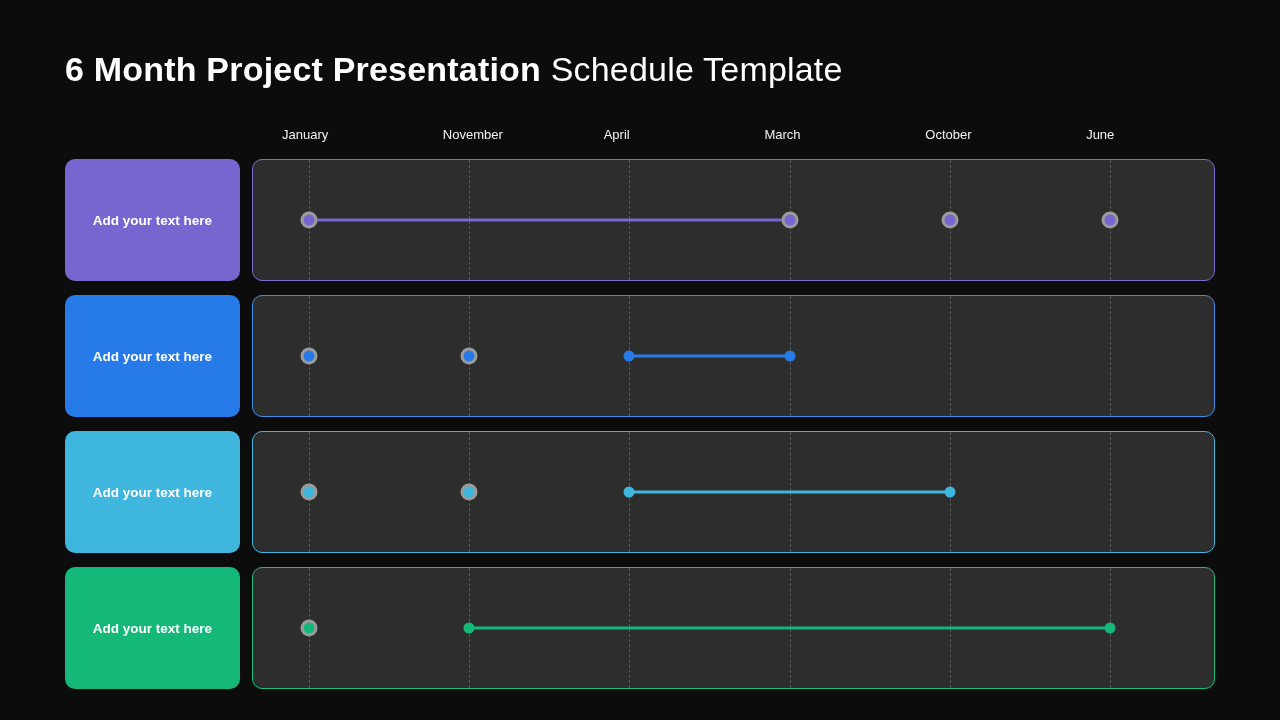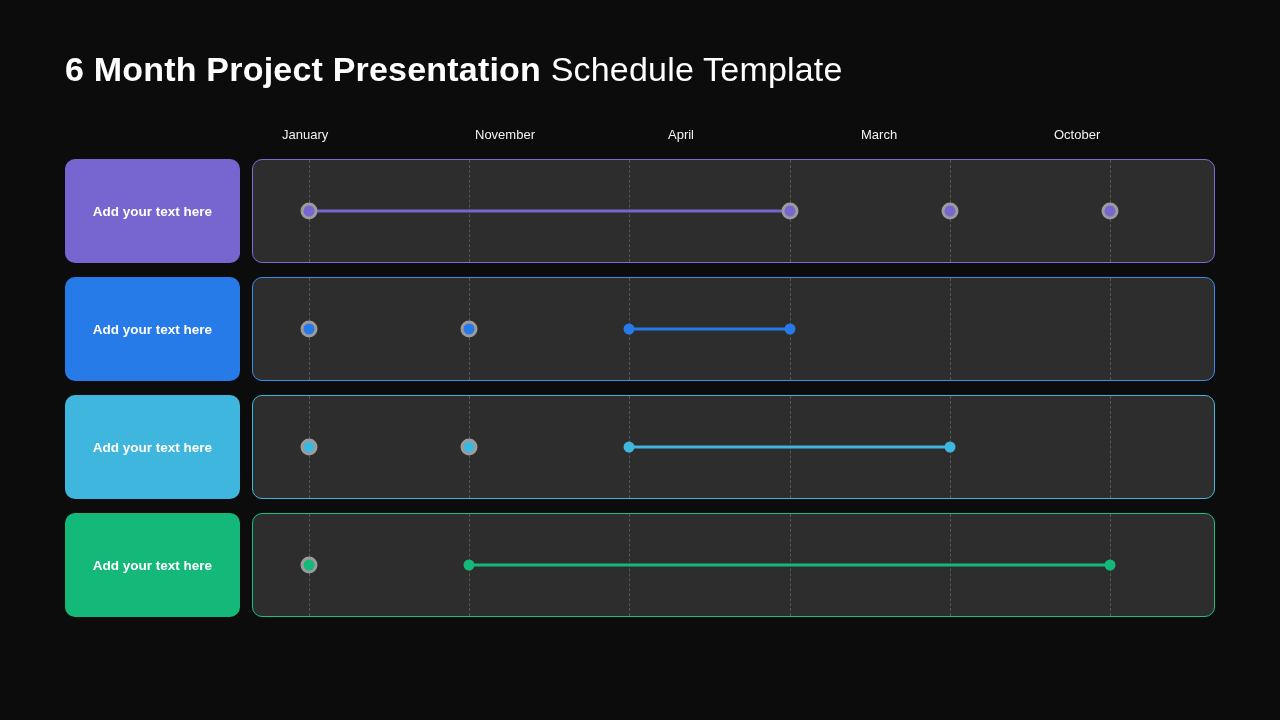--- a/index.html
+++ b/index.html
@@ -13,21 +13,21 @@
   .months { flex: 1; display: flex; position: relative; height: 26px; }
   .month {
     flex: 1;
     font-size: 13px;
     color: #f2f2f2;
     text-align: left;
     position: relative;
     padding-left: 32px;
   }
   .rows { margin-top: 6px; }
-  .row { display: flex; gap: 12px; margin-bottom: 14px; height: 104px; }
+  .row { display: flex; gap: 12px; margin-bottom: 14px; height: 122px; }
   .row:last-child { margin-bottom: 0; }
   .row-label {
     width: 175px; flex: 0 0 175px;
     border-radius: 10px;
     display: flex; align-items: center; justify-content: center;
     font-size: 13.5px; font-weight: 700; color: #fff;
     padding: 0 10px; text-align: center;
   }
   .row-track {
     flex: 1;
@@ -73,20 +73,21 @@
 
   <div class="chart">
     <div class="header-row">
       <div class="label-spacer"></div>
       <div class="months" id="months">
           <div class="month">January</div>
           <div class="month">November</div>
           <div class="month">April</div>
           <div class="month">March</div>
           <div class="month">October</div>
+          <div class="month">June</div>
         </div>
     </div>
     <div class="rows" id="rows">
         <div class="row">
           <div class="row-label" style="background: rgb(119, 102, 207);">Add your text here</div>
           <div class="row-track" style="border-color: rgb(122, 110, 208);">
             <div class="grid-line" style="left: 5.83333%;"></div>
             <div class="grid-line" style="left: 22.5%;"></div>
             <div class="grid-line" style="left: 39.1667%;"></div>
             <div class="grid-line" style="left: 55.8333%;"></div>

